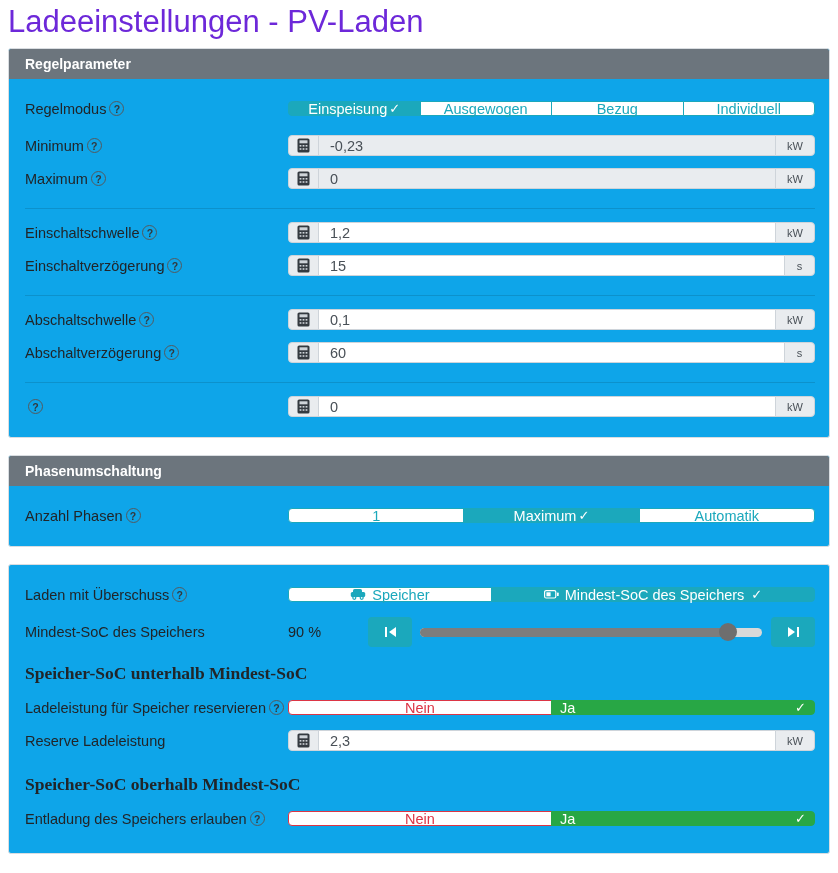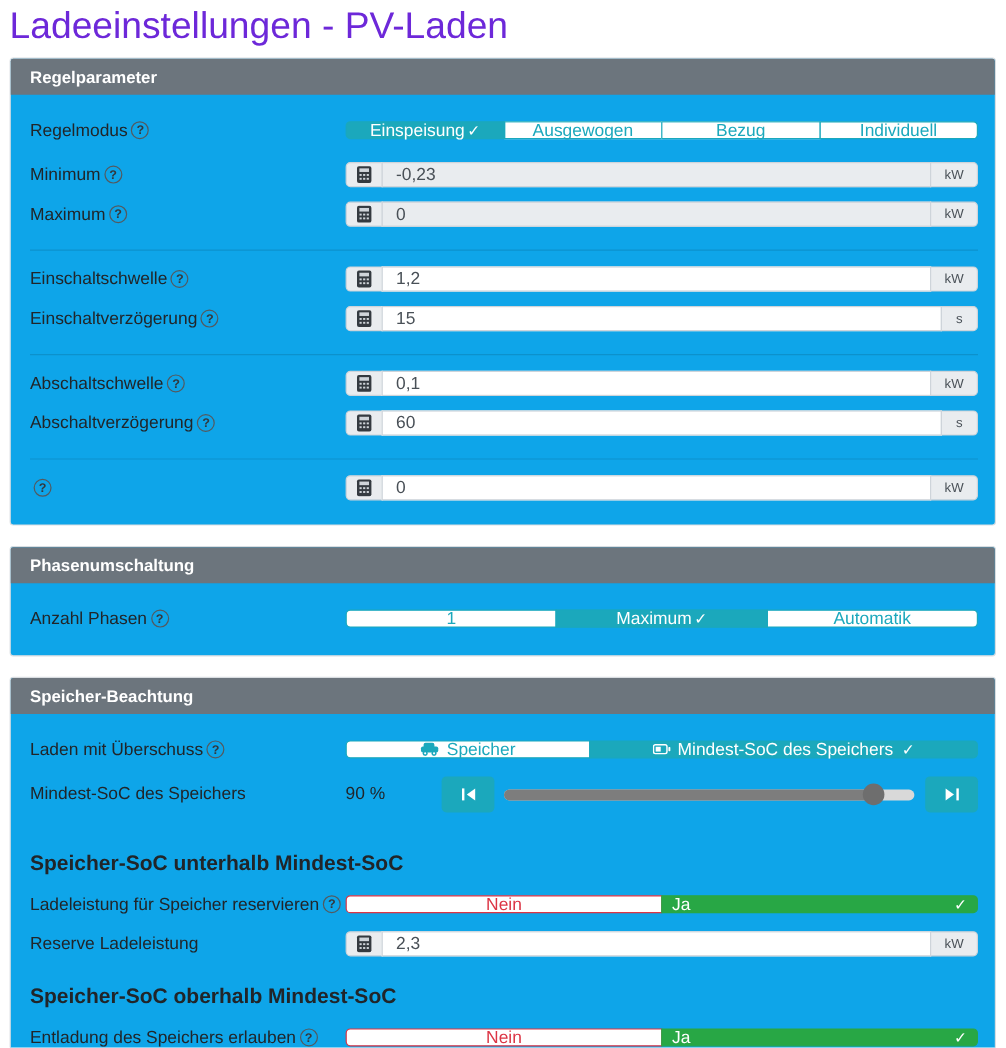--- a/index.html
+++ b/index.html
@@ -73,21 +73,21 @@
   }
   .field:disabled{background:var(--addon-bg);}
   .suffix{
     flex:none;background:var(--addon-bg);border:1px solid var(--border);margin-left:-1px;
     border-radius:0 4px 4px 0;display:flex;align-items:center;padding:0 11px;
     font-size:11px;color:var(--input-text);min-width:31px;justify-content:center;
   }
 
   hr.divider{border:0;border-top:1px solid rgba(0,0,0,.12);margin:15px 0 9px 0;}
 
-  .sub-heading{font-size:17.5px;font-weight:bold;margin:32px 0 9px 0;}
+  .sub-heading{font-size:17.5px;font-weight:bold;margin:16px 0 9px 0;font-family:Liberation Serif, serif;}
 
   
   .soc-value{width:80px;flex:none;font-size:14.5px;display:flex;align-items:center;}
   .slider-btn{
     width:44px;height:30px;flex:none;background:var(--accent);border:none;border-radius:4px;
     display:flex;align-items:center;justify-content:center;cursor:pointer;
   }
   .slider-btn.left{margin-right:8px;}
   .slider-btn.right{margin-left:9px;}
   .slider-wrap{flex:1;display:flex;align-items:center;position:relative;cursor:pointer;}
@@ -349,21 +349,20 @@
             <div class="btn">
               <span>Automatik</span>
             </div>
           </div>
         </div>
       </div>
     </div>
   </div>
 
   <div class="panel">
-    <div class="panel-header">Speicher-Beachtung</div>
     <div class="panel-body">
 
       <div class="form-row mb8">
         <div class="label">
           <span>Laden mit Überschuss</span>
           <span class="help">?</span>
         </div>
         <div class="controls">
           <div class="btn-group">
             <div class="btn w1">

